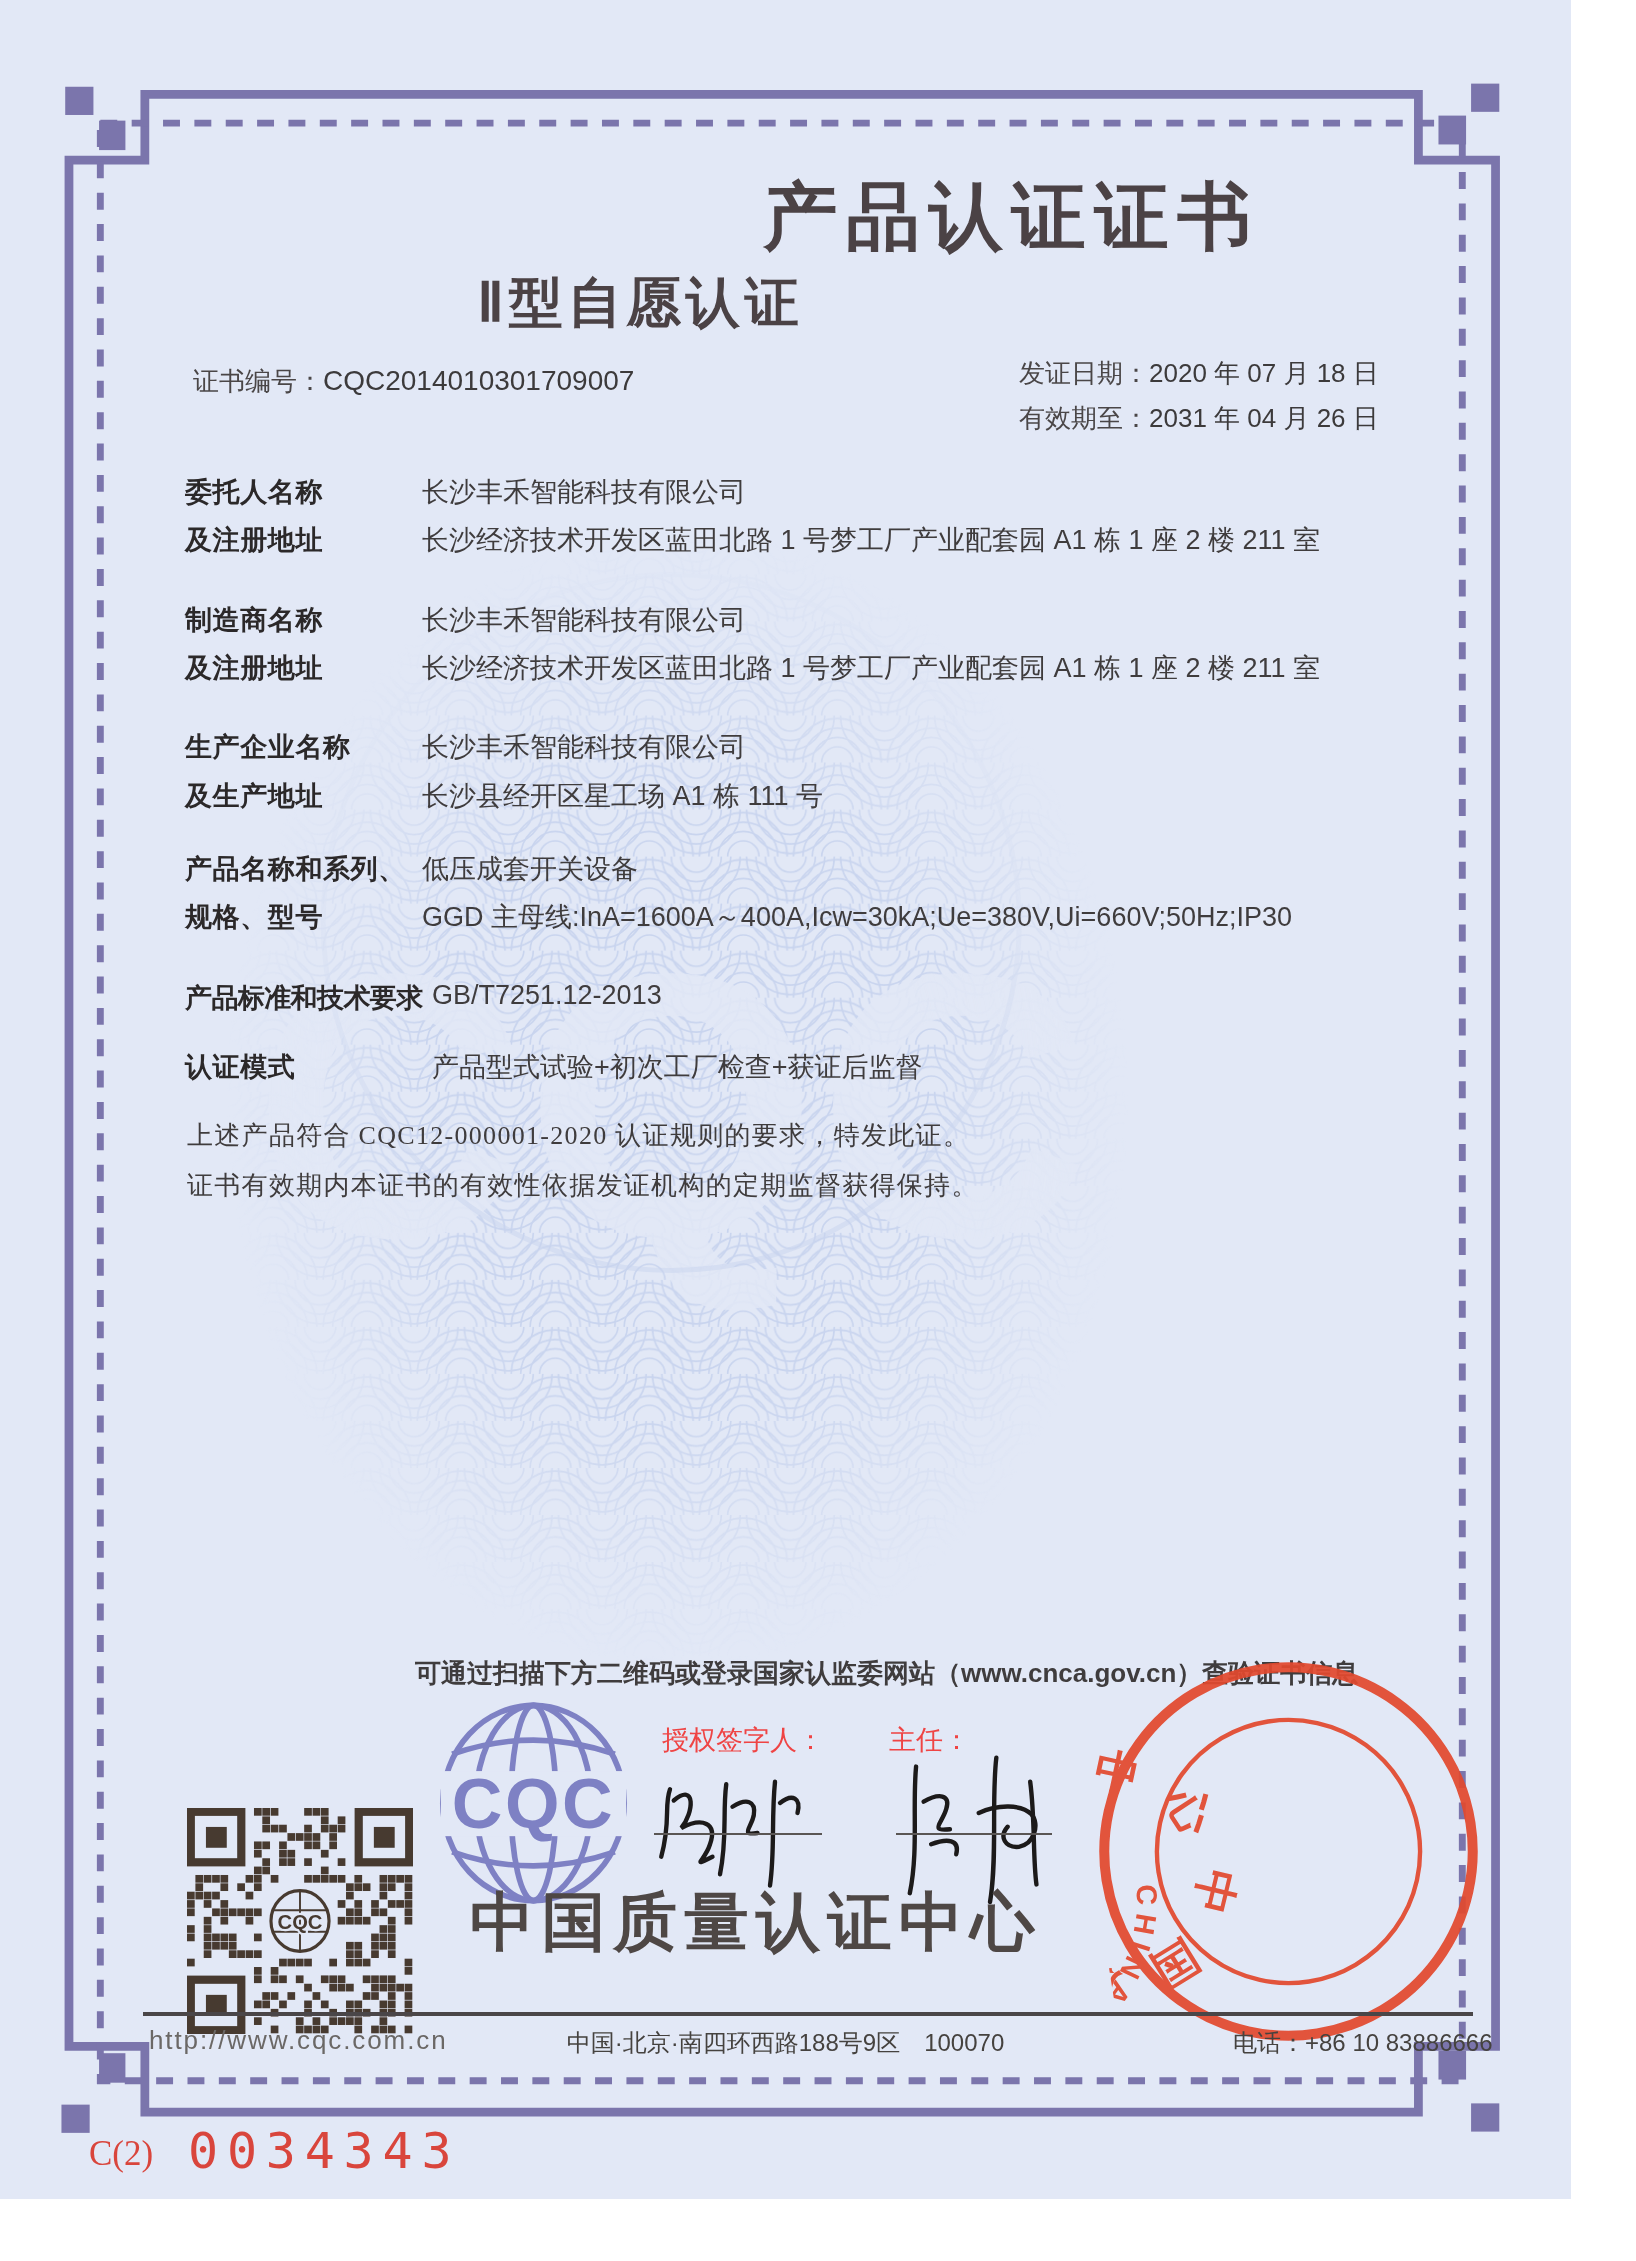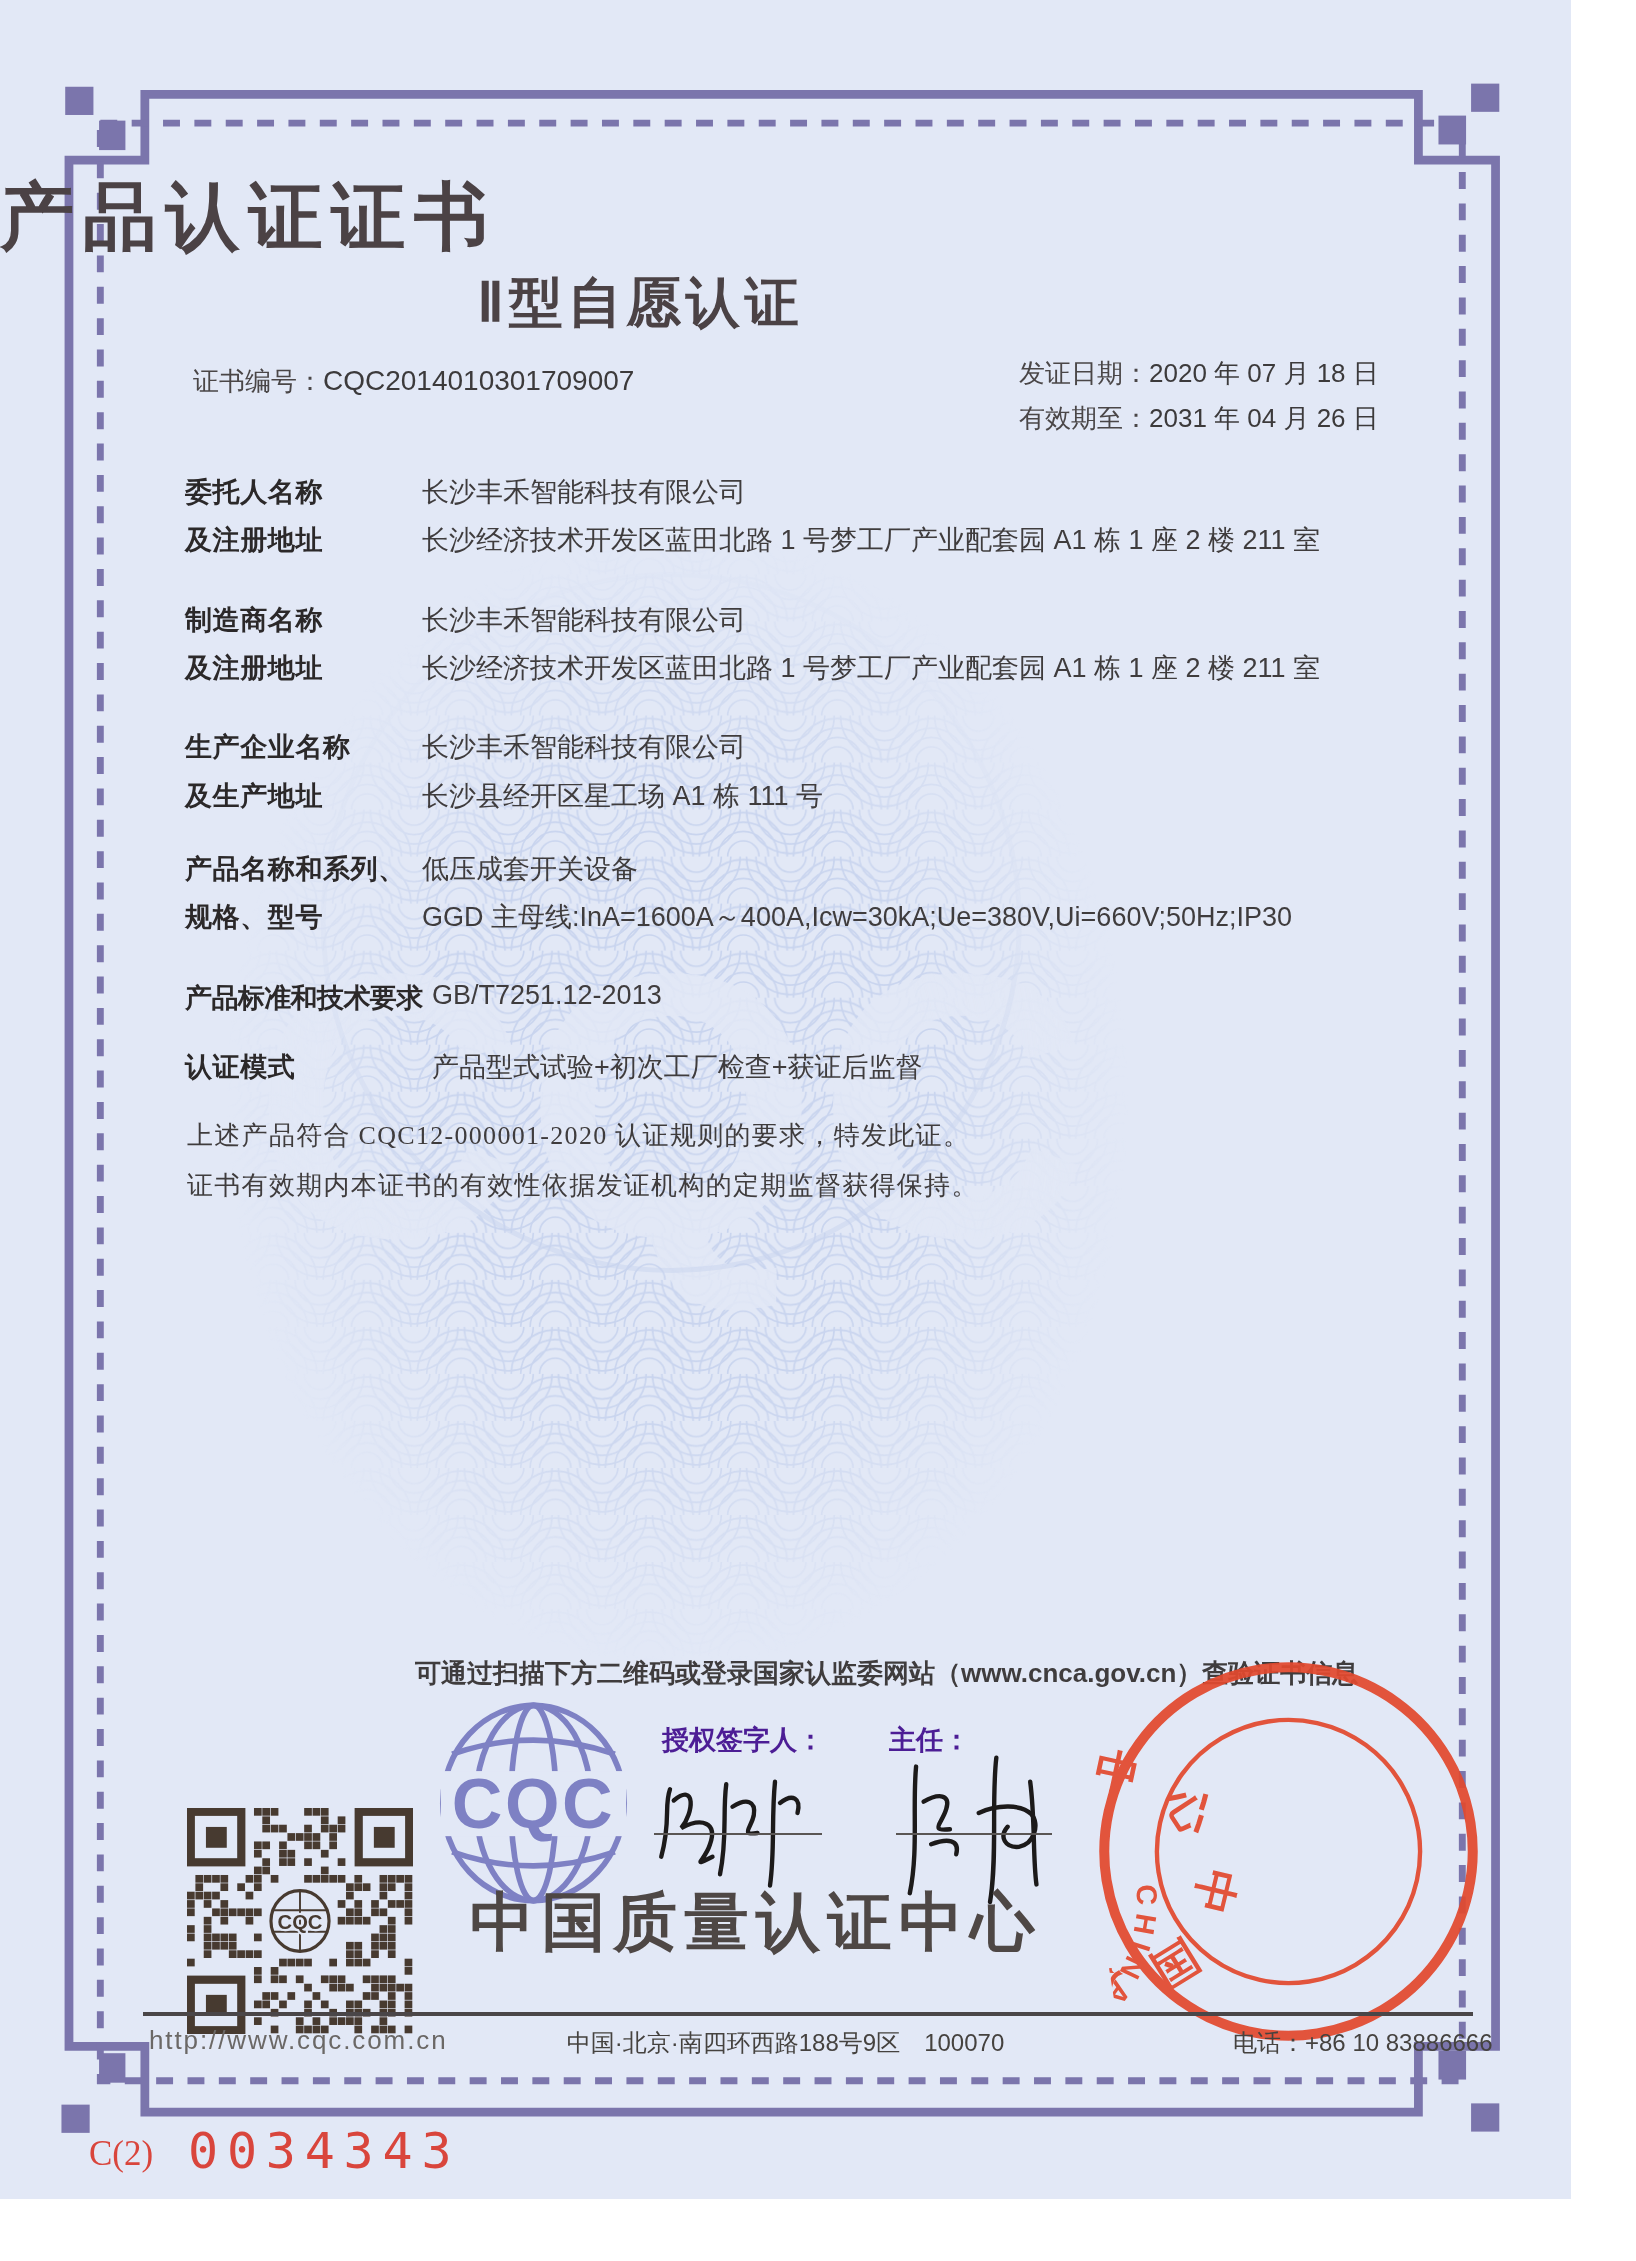--- a/index.html
+++ b/index.html
@@ -1,33 +1,33 @@
 <!DOCTYPE html>
 <html style="font-size:10px"><head>
 <meta charset="utf-8">
 <style>
   html,body{margin:0;padding:0;background:#ffffff;}
   .page{position:relative;width:1636px;height:2261px;background:#ffffff;overflow:hidden;
         font-family:"Liberation Sans",sans-serif;}
   .paper{position:absolute;left:0;top:0;width:1571px;height:2199px;background:#e2e8f6;}
   .abs{position:absolute;}
-  .title{left:0;top:168px;width:1260px;text-align:left;font-size:74px;font-weight:bold;
+  .title{left:0;top:168px;width:1260px;text-align:right;font-size:74px;font-weight:bold;
          color:#4b4245;letter-spacing:8.8px;}
   .subtitle{left:0;top:267px;width:1281px;text-align:center;font-size:54px;font-weight:bold;
             color:#4b4245;letter-spacing:5px;}
   .serif{font-family:"Liberation Serif","DejaVu Serif",serif;}
   .certno{left:193px;top:364px;font-size:28px;color:#3c3a3b;}
   .certno .lab{font-size:26px;color:#4a4647;}
   .dates{left:1019px;top:351px;font-size:26px;color:#3c3a3b;line-height:45px;}
   .dates .lab{color:#4a4647;}
   .flabel{font-size:27px;font-weight:bold;color:#2b2829;letter-spacing:0.6px;white-space:nowrap;}
   .fvalue{font-size:27px;color:#3f3c3d;white-space:nowrap;}
   .stmt{font-size:26px;color:#3f3c3d;letter-spacing:1.3px;white-space:nowrap;}
   .note{left:415px;top:1656px;font-size:26px;color:#3f3c3d;font-weight:bold;}
-  .siglabel{font-size:27px;font-weight:bold;color:#4c1d95;}
+  .siglabel{font-size:27px;font-weight:normal;color:#ef4444;}
   .orgname{left:439px;top:1879px;width:634px;text-align:center;font-size:64px;font-weight:bold;
            color:#4e4745;letter-spacing:7.5px;white-space:nowrap;}
   .sigline{position:absolute;height:1.9px;background:#5a5654;}
   .rule{left:143px;top:2012px;width:1330px;height:3.8px;background:#4a4648;}
   .furl{left:149px;top:2025px;font-size:26px;color:#6b6866;letter-spacing:1.9px;}
   .faddr{left:0;top:2027px;width:1571px;text-align:center;font-size:24px;color:#45423f;}
   .fphone{left:1233px;top:2027px;font-size:24px;color:#45423f;text-align:right;}
   .serialp{left:89px;top:2134px;font-size:35px;color:#d9453c;font-family:"Liberation Serif",serif;}
   .serialn{left:188px;top:2122px;font-size:50px;color:#d9453c;font-family:"DejaVu Sans Mono",monospace;
            letter-spacing:8.8px;}

